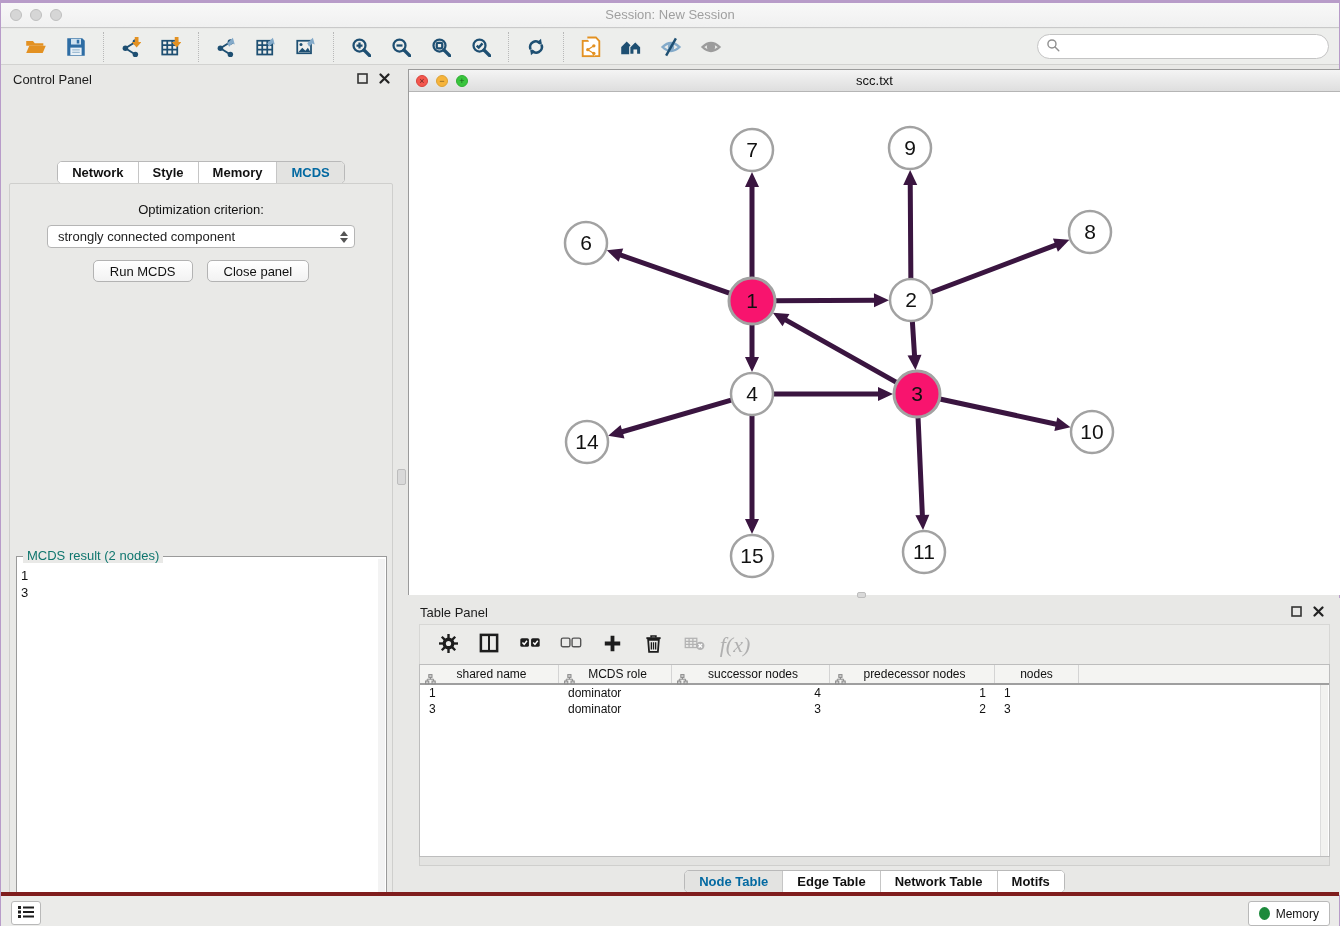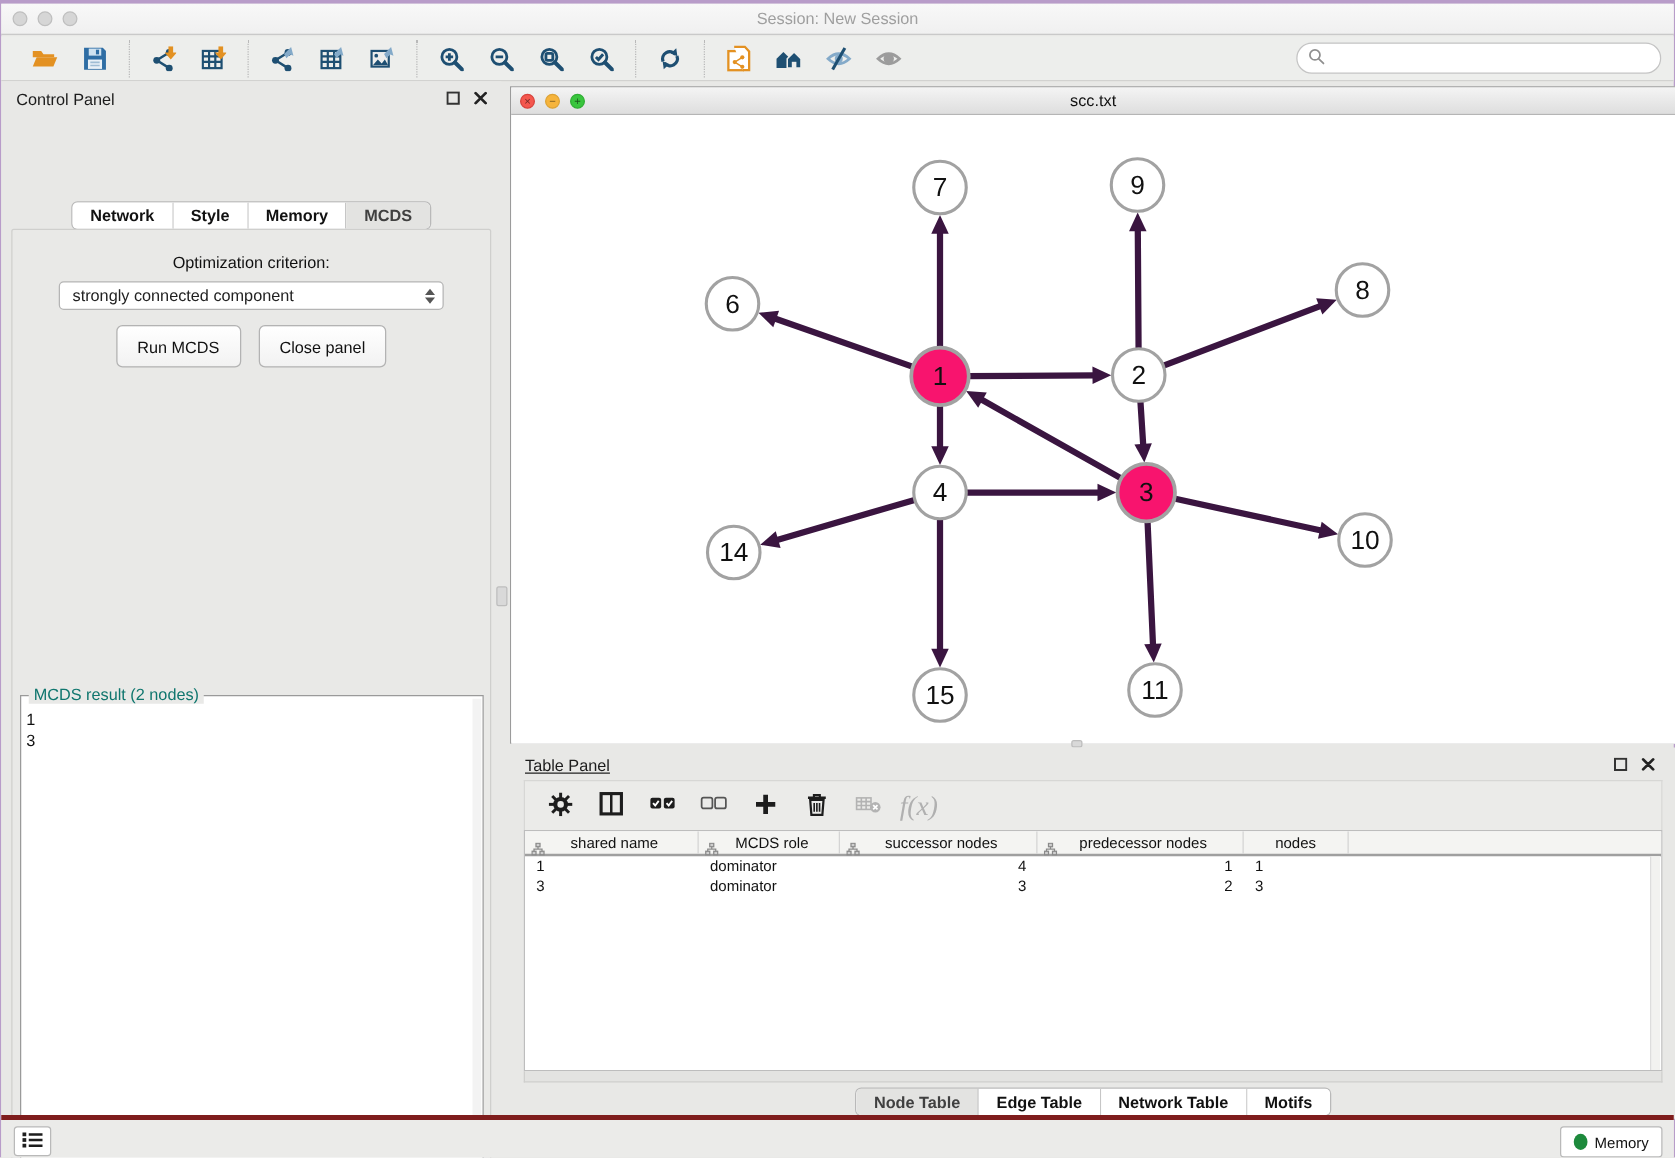--- a/index.html
+++ b/index.html
@@ -44,35 +44,35 @@
   .panel-head { position:relative; height:28px; display:flex; align-items:center; padding:0 12px; }
   .panel-head .title { font-size:13px; color:#1c1c1c; }
   .panel-head .btns { position:absolute; right:10px; top:7px; display:flex; gap:9px; }
   .mini-btn { width:13px; height:13px; display:flex; align-items:center; justify-content:center; }
 
   .cp-tabs { position:absolute; left:0; top:96px; width:100%; display:flex; justify-content:center; }
   .tab-strip { display:flex; border:1px solid #b9b9b9; border-radius:5px; overflow:hidden; background:#fff; }
   .tab-strip .tab { padding:3px 14px; font-size:13px; font-weight:bold; color:#111;
                     border-right:1px solid #c6c6c6; background:#fff; cursor:default; white-space:nowrap; }
   .tab-strip .tab:last-child { border-right:none; }
-  .tab-strip .tab.active { background:#e3e3e1; color:#404040; }
+  .tab-strip .tab.active { background:#e3e3e1; color:#0369a1; }
 
   .cp-body { position:absolute; left:8px; top:118px; width:384px; height:758px;
              background:#e9e9e7; border:1px solid #cfcfcd; border-radius:2px; }
   .opt-label { margin-top:18px; text-align:center; font-size:13px; color:#111; }
   .opt-select { margin:8px auto 0; width:308px; height:23px; background:#fff;
                 border:1px solid #b5b5b5; border-radius:4px; display:flex; align-items:center;
                 padding:0 6px 0 10px; font-size:13px; }
   .opt-select .val { flex:1; }
   .stepper { display:flex; flex-direction:column; align-items:center; gap:2px; }
   .stepper i { width:0; height:0; border-left:4px solid transparent; border-right:4px solid transparent; }
   .stepper .up { border-bottom:5px solid #555; }
   .stepper .dn { border-top:5px solid #555; }
   .cp-buttons { margin-top:12px; display:flex; justify-content:center; gap:14px; }
-  .btn { height:22px; padding:16px 16px; background:linear-gradient(#ffffff,#f2f2f2);
+  .btn { height:22px; padding:4px 16px; background:linear-gradient(#ffffff,#f2f2f2);
          border:1px solid #b3b3b3; border-radius:5px; font-size:13px; color:#111;
          display:flex; align-items:center; cursor:default; }
 
   .result-box { position:absolute; left:6px; top:372px; width:371px; height:374px;
                 border:1px solid #9a9a9a; background:#fff; }
   .result-title { position:absolute; left:6px; top:-9px; background:#e9e9e7; padding:0 4px;
                   font-size:13px; color:#0f766e; }
   .result-body { position:absolute; inset:10px 9px 2px 4px; overflow:hidden;
                  font-size:13px; line-height:17px; color:#111; }
   .result-scroll { position:absolute; right:1px; top:2px; bottom:2px; width:7px; background:#f3f3f3; }
@@ -85,21 +85,21 @@
   .net-titlebar .tl-group { top:5px; left:7px; }
   .net-title { position:absolute; left:0; right:0; top:3px; text-align:center; color:#111; font-size:13px; }
   .net-canvas { position:relative; width:100%; height:503px; background:#fff; overflow:hidden; }
   .v-splitter-grip { position:absolute; left:396px; top:466px; width:9px; height:16px;
                      background:#d9d9d9; border:1px solid #bdbdbd; border-radius:2px; }
   .h-splitter-grip { position:absolute; left:856px; top:589px; width:9px; height:6px;
                      background:#d9d9d9; border:1px solid #bdbdbd; border-radius:2px; }
 
   
   .table-panel { position:absolute; left:407px; top:595px; width:933px; height:297px;
-                 background:#e8e8e6;text-decoration:underline; }
+                 background:#e8e8e6; }
   .tp-toolbar { position:absolute; left:11px; top:26px; width:911px; height:40px;
                 background:#ebebe9; border:1px solid #d7d7d5; border-bottom:none;
                 display:flex; align-items:center; gap:15px; padding-left:15px; }
   .tp-btn { width:26px; height:26px; display:flex; align-items:center; justify-content:center; }
   .fx-label { font-family:"Liberation Serif", serif; font-style:italic; font-size:22px; color:#b0b0b0; }
 
   .tp-table { position:absolute; left:11px; top:66px; width:911px; height:193px;
               background:#fff; border:1px solid #bdbdbd; overflow:hidden; }
   .thead { display:flex; height:20px; background:#f4f4f2; border-bottom:2px solid #9f9f9f; }
   .th { display:flex; align-items:center; justify-content:center; gap:5px;

